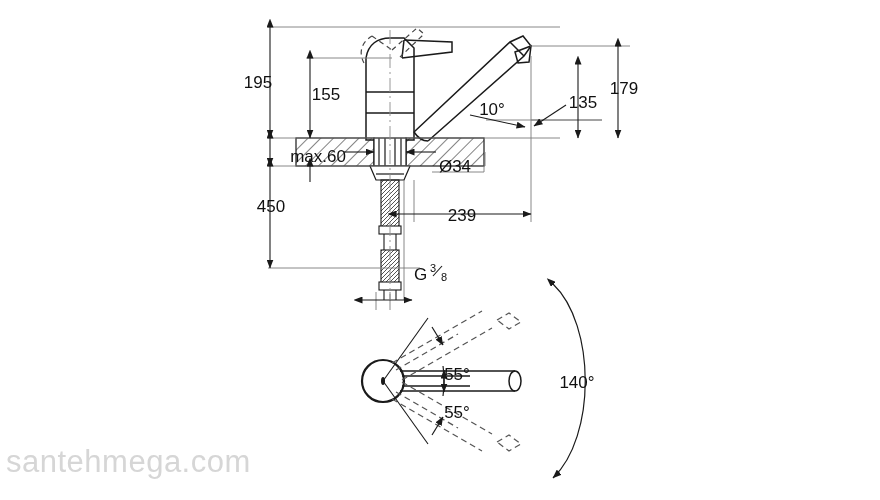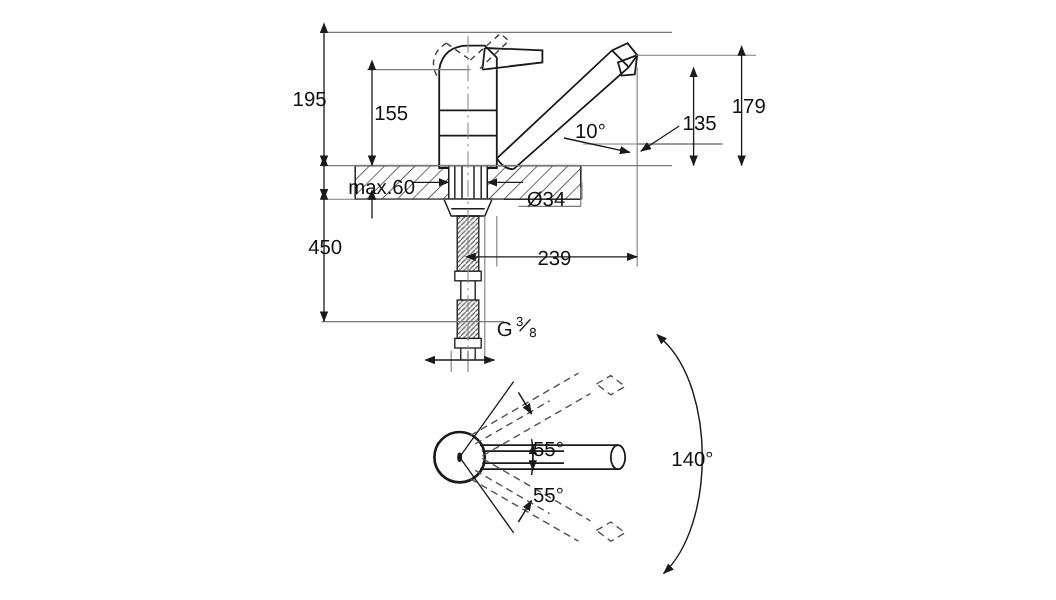--- a/index.html
+++ b/index.html
@@ -259,13 +259,14 @@
       </g>
     </g>
 
     <text class="dimtext" x="457" y="380" text-anchor="middle">55°</text>
     <text class="dimtext" x="457" y="418" text-anchor="middle">55°</text>
     <text class="dimtext" x="577" y="388" text-anchor="middle">140°</text>
 
     <g></g>
   </svg>
 
+  <div class="watermark">santehmega.com</div>
 </div>
 
 </body></html>

